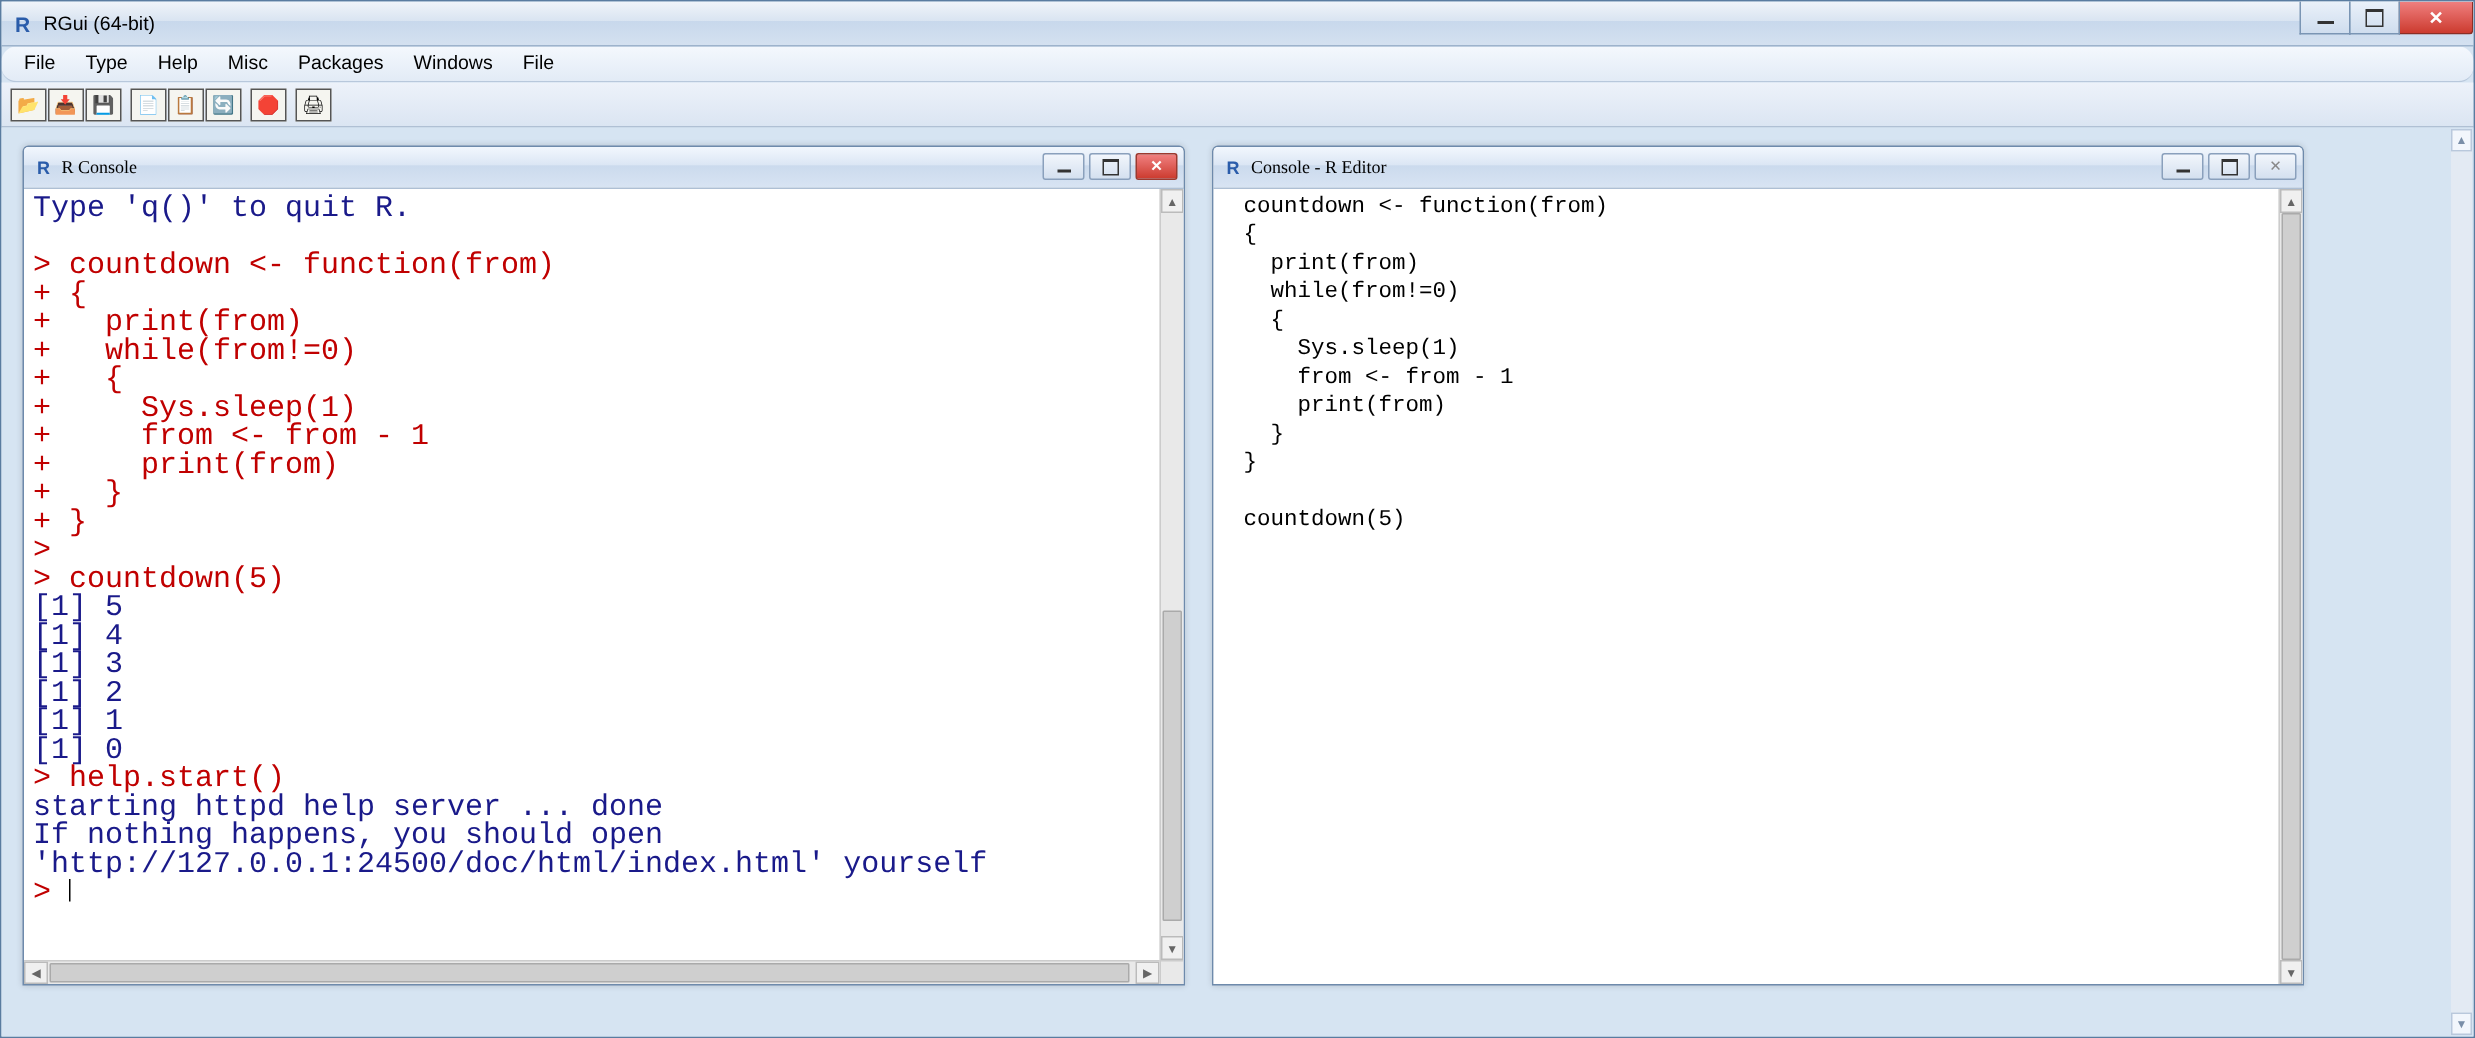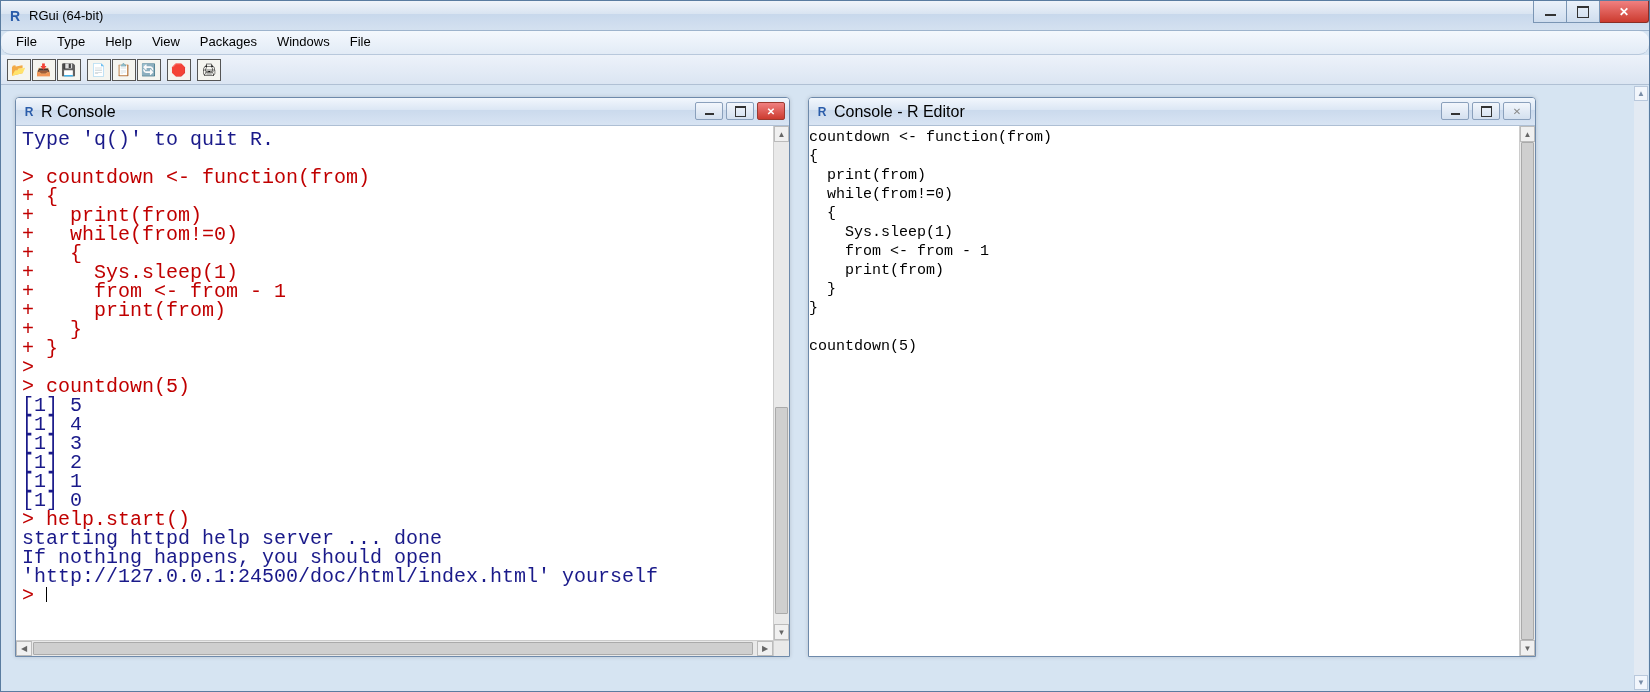--- a/index.html
+++ b/index.html
@@ -111,21 +111,21 @@
   }
   .child-titlebar {
     height: 28px;
     background: linear-gradient(to bottom,#f2f7fd 0%,#dbe6f4 45%,#cbdaed 46%,#d8e4f3 100%);
     border-bottom: 1px solid #aebfd4;
     display:flex;align-items:center;
     padding: 0 6px;
     position:relative;
   }
   .child-titlebar .app-icon{width:14px;height:14px;margin-right:5px;display:flex;align-items:center;justify-content:center;font-weight:bold;color:#2a5caa;font-size:12px;}
-  .child-titlebar .title-text{font-size:16px;color:#000;}
+  .child-titlebar .title-text{font-size:12px;color:#000;font-family:Liberation Serif, serif;}
   .child-controls{position:absolute;right:4px;top:4px;display:flex;gap:3px;}
   .child-btn{
     width:28px;height:18px;
     border:1px solid #8aa0bc;
     border-radius:2px;
     background:linear-gradient(to bottom,#f2f6fc,#d4e0ef);
     display:flex;align-items:center;justify-content:center;
     font-size:10px;
   }
   .child-btn.close{background:linear-gradient(to bottom,#f08080,#cc3b2f);color:#fff;border-color:#9b3a30;}
@@ -152,21 +152,21 @@
     overflow: hidden;
     color:#1a1a8a;
   }
   .code-area .red{color:#c00000;}
   .code-area .blue{color:#1a1a8a;}
   .caret{display:inline-block;width:1px;height:15px;background:#000;vertical-align:middle;margin-bottom:2px;}
 
   .editor-area {
     position:absolute;
     top:0;left:0;right:16px;bottom:0;
-    padding:2px 0;
+    padding:2px 20px;
     font-family:"Courier New",monospace;
     font-size:15px;
     line-height:19px;
     white-space:pre;
     color:#000;
   }
 
   .vscroll{
     position:absolute;right:0;top:0;bottom:16px;width:16px;
     background:#e9e9e9;border-left:1px solid #ccc;
@@ -206,21 +206,21 @@
     <div class="win-btn min"></div>
     <div class="win-btn max"></div>
     <div class="win-btn close"></div>
   </div>
 </div>
 
 <div class="menubar">
   <div class="menu-item">File</div>
   <div class="menu-item">Type</div>
   <div class="menu-item">Help</div>
-  <div class="menu-item">View</div>
+  <div class="menu-item">Misc</div>
   <div class="menu-item">Packages</div>
   <div class="menu-item">Windows</div>
   <div class="menu-item">File</div>
 </div>
 
 <div class="toolbar" id="toolbar">
     <div class="tool-btn">📂</div>
     <div class="tool-btn">📥</div>
     <div class="tool-btn">💾</div>
     <div class="tool-sep"></div>

